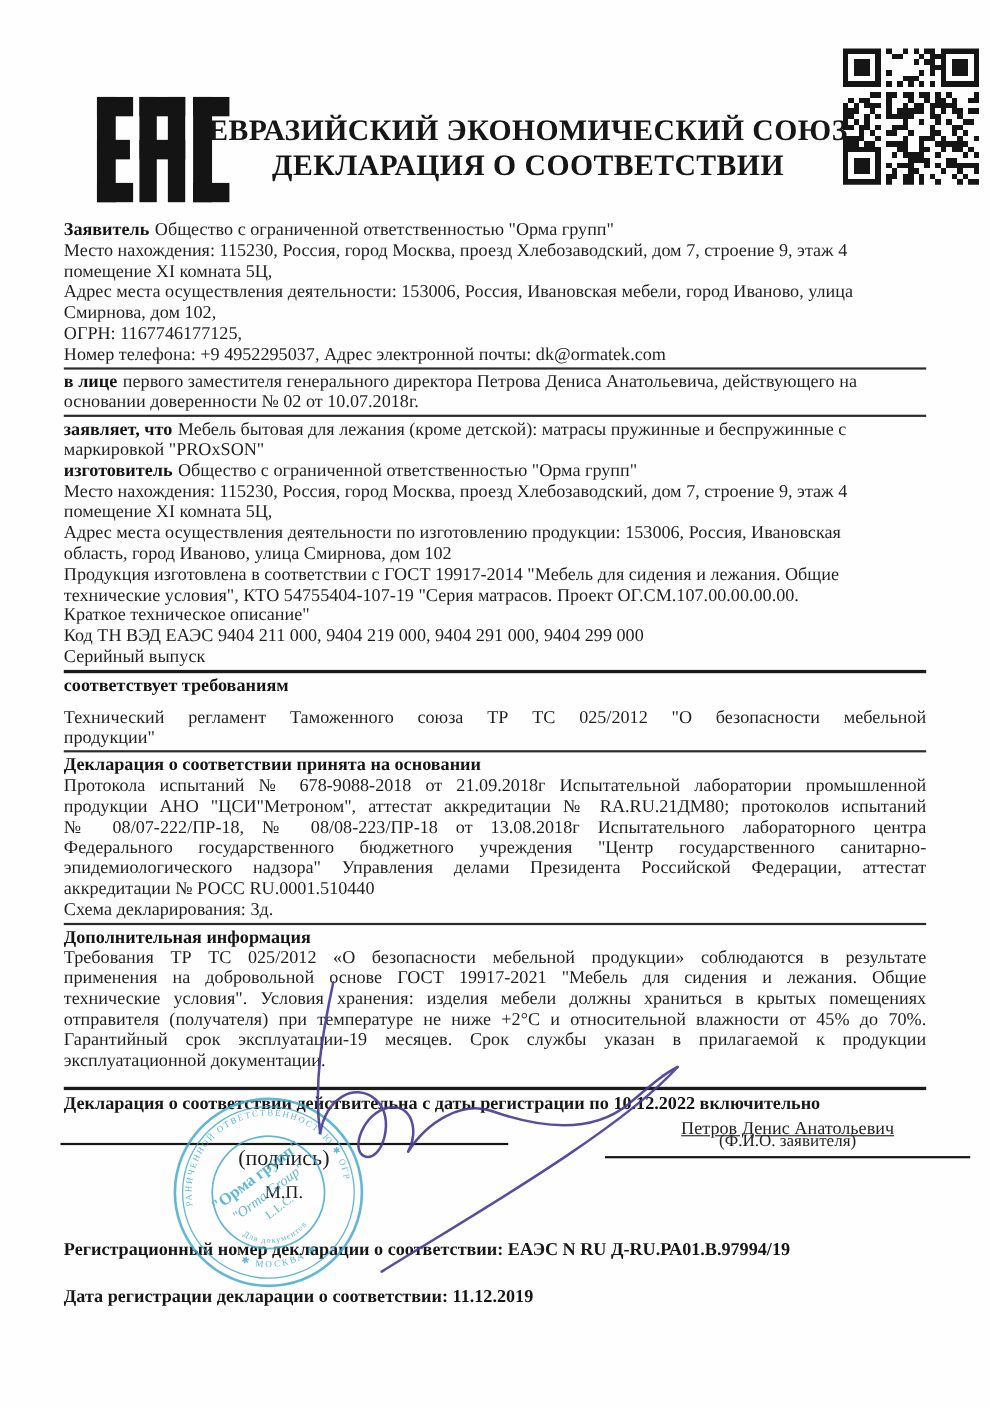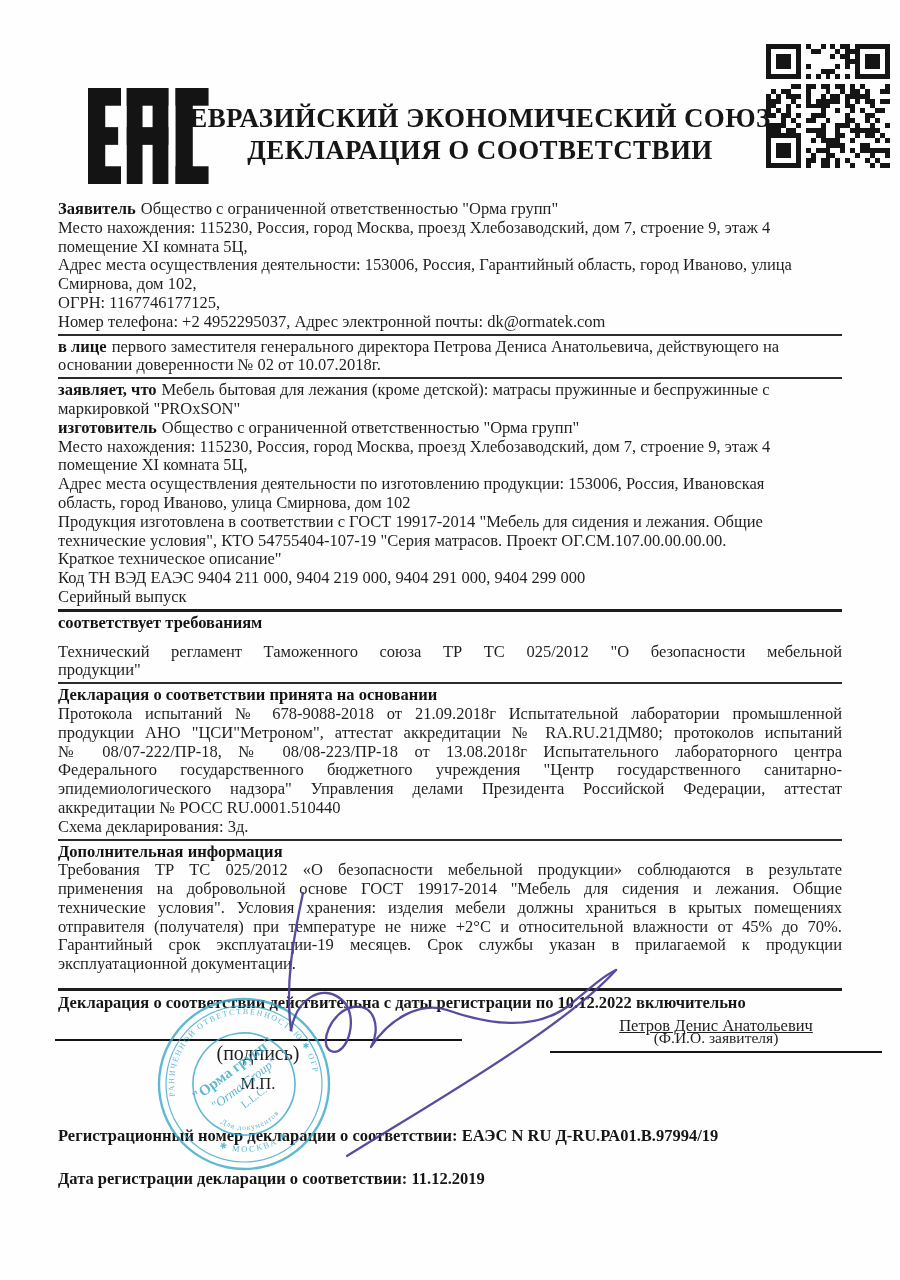--- a/index.html
+++ b/index.html
@@ -382,24 +382,24 @@
         </g>
       </svg>
   </div>
 
   <div class="doc">
 
     <div>
       <p class="ln"><b class="lead">Заявитель</b><span>Общество с ограниченной ответственностью "Орма групп"</span></p>
       <p class="ln">Место нахождения: 115230, Россия, город Москва, проезд Хлебозаводский, дом 7, строение 9, этаж 4</p>
       <p class="ln">помещение XI комната 5Ц,</p>
-      <p class="ln">Адрес места осуществления деятельности: 153006, Россия, Гарантийный область, город Иваново, улица</p>
+      <p class="ln">Адрес места осуществления деятельности: 153006, Россия, Ивановская мебели, город Иваново, улица</p>
       <p class="ln">Смирнова, дом 102,</p>
       <p class="ln">ОГРН: 1167746177125,</p>
-      <p class="ln">Номер телефона: +2 4952295037, Адрес электронной почты: dk@ormatek.com</p>
+      <p class="ln">Номер телефона: +9 4952295037, Адрес электронной почты: dk@ormatek.com</p>
     </div>
     <div class="rule"></div>
 
     <div>
       <p class="ln"><b class="lead">в лице</b><span>первого заместителя генерального директора Петрова Дениса Анатольевича, действующего на</span></p>
       <p class="ln">основании доверенности № 02 от 10.07.2018г.</p>
     </div>
     <div class="rule"></div>
 
     <div>
@@ -433,21 +433,21 @@
       <p class="ln j">Федерального государственного бюджетного учреждения "Центр государственного санитарно-</p>
       <p class="ln j">эпидемиологического надзора" Управления делами Президента Российской Федерации, аттестат</p>
       <p class="ln">аккредитации № РОСС RU.0001.510440</p>
       <p class="ln">Схема декларирования: 3д.</p>
     </div>
     <div class="rule"></div>
 
     <div>
       <p class="ln"><b>Дополнительная информация</b></p>
       <p class="ln j">Требования ТР ТС 025/2012 «О безопасности мебельной продукции» соблюдаются в результате</p>
-      <p class="ln j">применения на добровольной основе ГОСТ 19917-2014 "Мебель для сидения и лежания. Общие</p>
+      <p class="ln j">применения на добровольной основе ГОСТ 19917-2021 "Мебель для сидения и лежания. Общие</p>
       <p class="ln j">технические условия". Условия хранения: изделия мебели должны храниться в крытых помещениях</p>
       <p class="ln j">отправителя (получателя) при температуре не ниже +2°С и относительной влажности от 45% до 70%.</p>
       <p class="ln j">Гарантийный срок эксплуатации-19 месяцев. Срок службы указан в прилагаемой к продукции</p>
       <p class="ln">эксплуатационной документации.</p>
     </div>
   </div>
 
   <div class="lower">
     <div class="rule thick"></div>
     <p class="ln validity">Декларация о соответствии действительна с даты регистрации по 10.12.2022 включительно</p>

